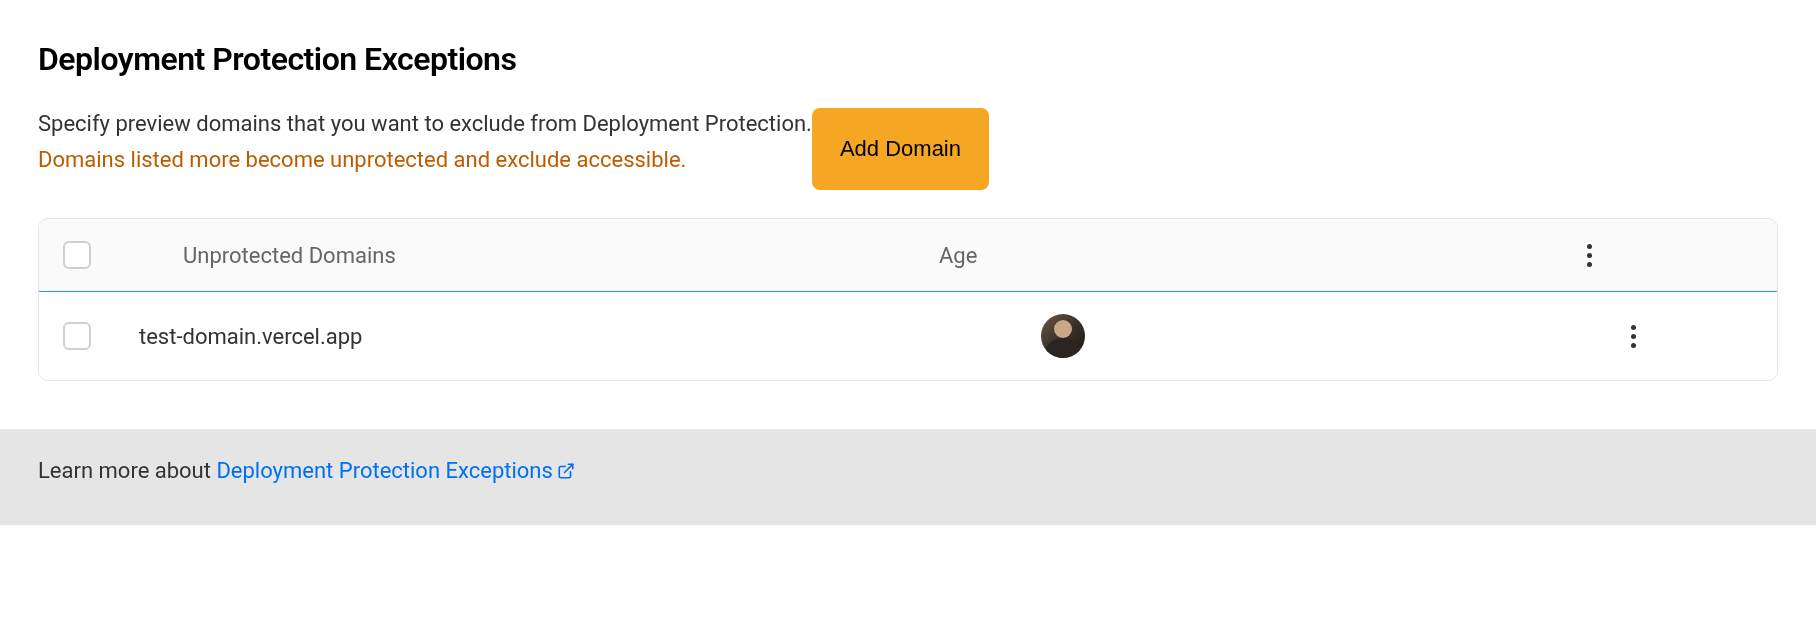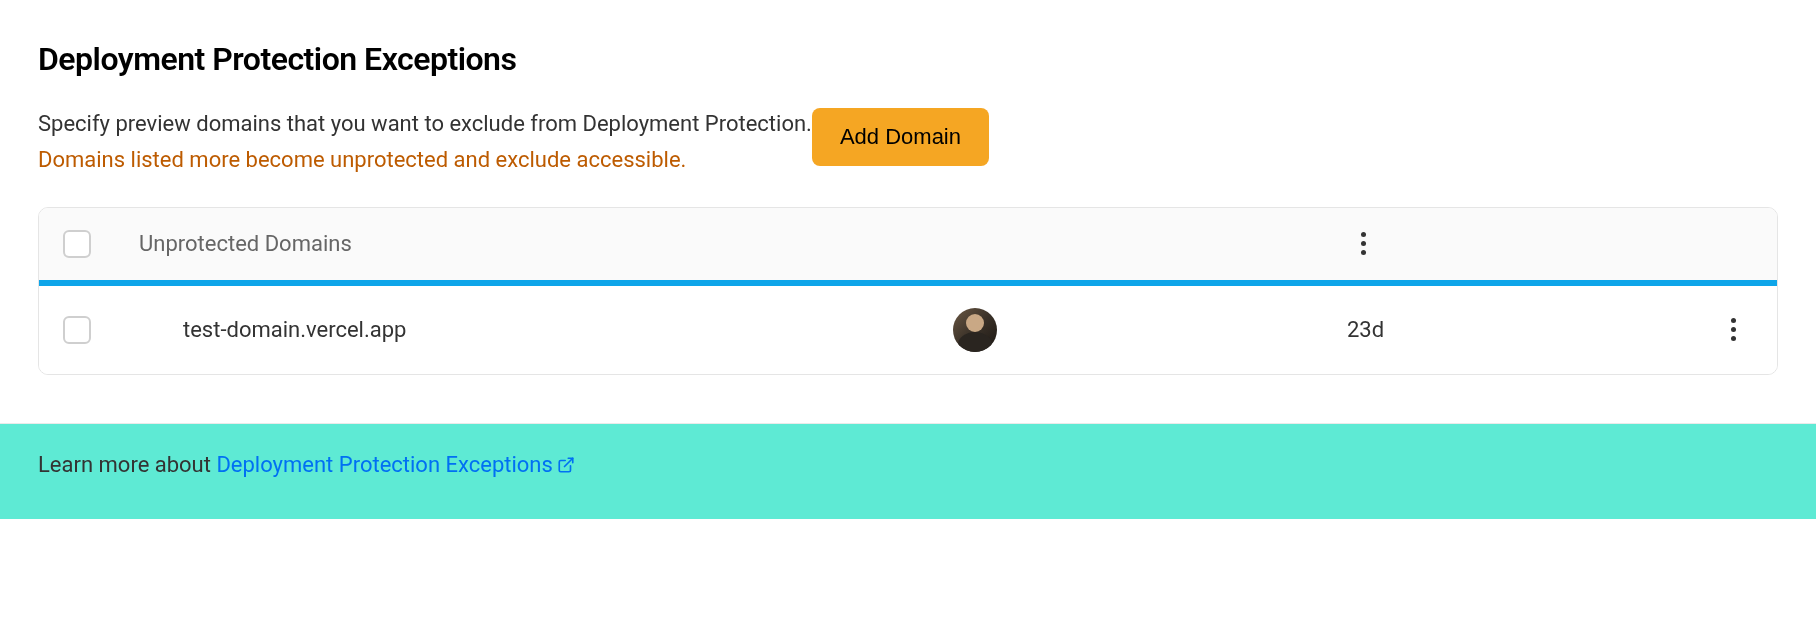--- a/index.html
+++ b/index.html
@@ -39,47 +39,47 @@
       line-height: 1.65;
     }
     .warning-line .bold {
       font-weight: 400;
     }
     .add-button {
       background: #f5a623;
       color: #000000;
       border: none;
       border-radius: 8px;
-      padding: 16px 28px;
+      padding: 28px 28px;
       font-size: 22px;
       font-weight: 500;
       cursor: pointer;
       white-space: nowrap;
       margin-top: 2px;
     }
     .table-wrapper {
       border: 1px solid #e5e5e5;
       border-radius: 10px;
       overflow: hidden;
     }
     .table-header {
       display: grid;
       grid-template-columns: 80px 1fr 360px 270px 100px;
       align-items: center;
       background: #fafafa;
-      border-bottom: 6px solid #0ea5e9;
+      border-bottom: 1px solid #0ea5e9;
       padding: 22px 20px;
+      gap: 44px;
     }
     .table-row {
       display: grid;
       grid-template-columns: 80px 1fr 360px 270px 100px;
       align-items: center;
       padding: 22px 20px;
       background: #ffffff;
-      gap: 44px;
     }
     .col-header {
       font-size: 22px;
       color: #666666;
       font-weight: 400;
     }
     .col-cell {
       font-size: 22px;
       color: #333333;
     }
@@ -141,21 +141,21 @@
     .more-icon span {
       width: 5px;
       height: 5px;
       border-radius: 50%;
       background: #333333;
       display: block;
     }
     .footer {
       margin-top: 48px;
       border-top: 1px solid #eaeaea;
-      background: #5eead4;
+      background: #e5e5e5;
       padding: 28px 38px 40px 38px;
       font-size: 22px;
       color: #333333;
     }
     .footer-link {
       color: #0070f3;
       text-decoration: none;
       cursor: pointer;
     }
     .external-icon {
@@ -183,38 +183,38 @@
     </div>
     <button class="add-button">Add Domain</button>
   </div>
 
   <div class="table-wrapper">
     <div class="table-header">
       <div>
         <div class="checkbox"></div>
       </div>
       <div class="col-header">Unprotected Domains</div>
+      <div class="col-header">Age</div>
       <div>
         <div class="more-icon">
           <span></span>
             <span></span>
             <span></span>
         </div>
       </div>
     </div>
 
     <div class="table-row">
       <div>
         <div class="checkbox"></div>
       </div>
       <div class="col-cell">test-domain.vercel.app</div>
       <div>
         <div class="avatar"></div>
       </div>
-      <div class="col-cell age-cell">23d</div>
       <div>
         <div class="more-icon">
           <span></span>
             <span></span>
             <span></span>
         </div>
       </div>
     </div>
   </div>
 </div>

